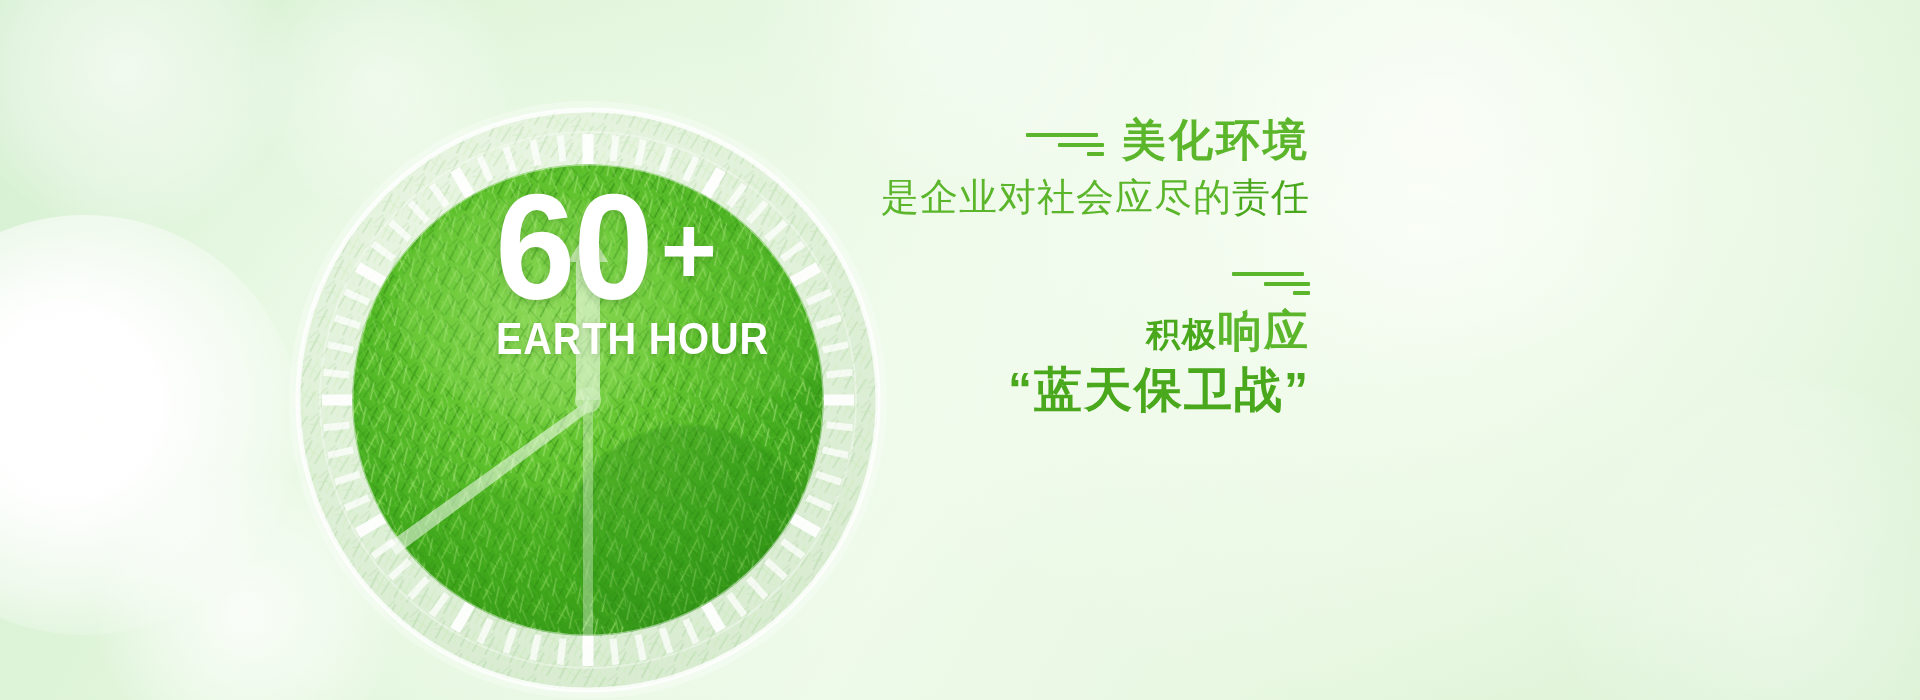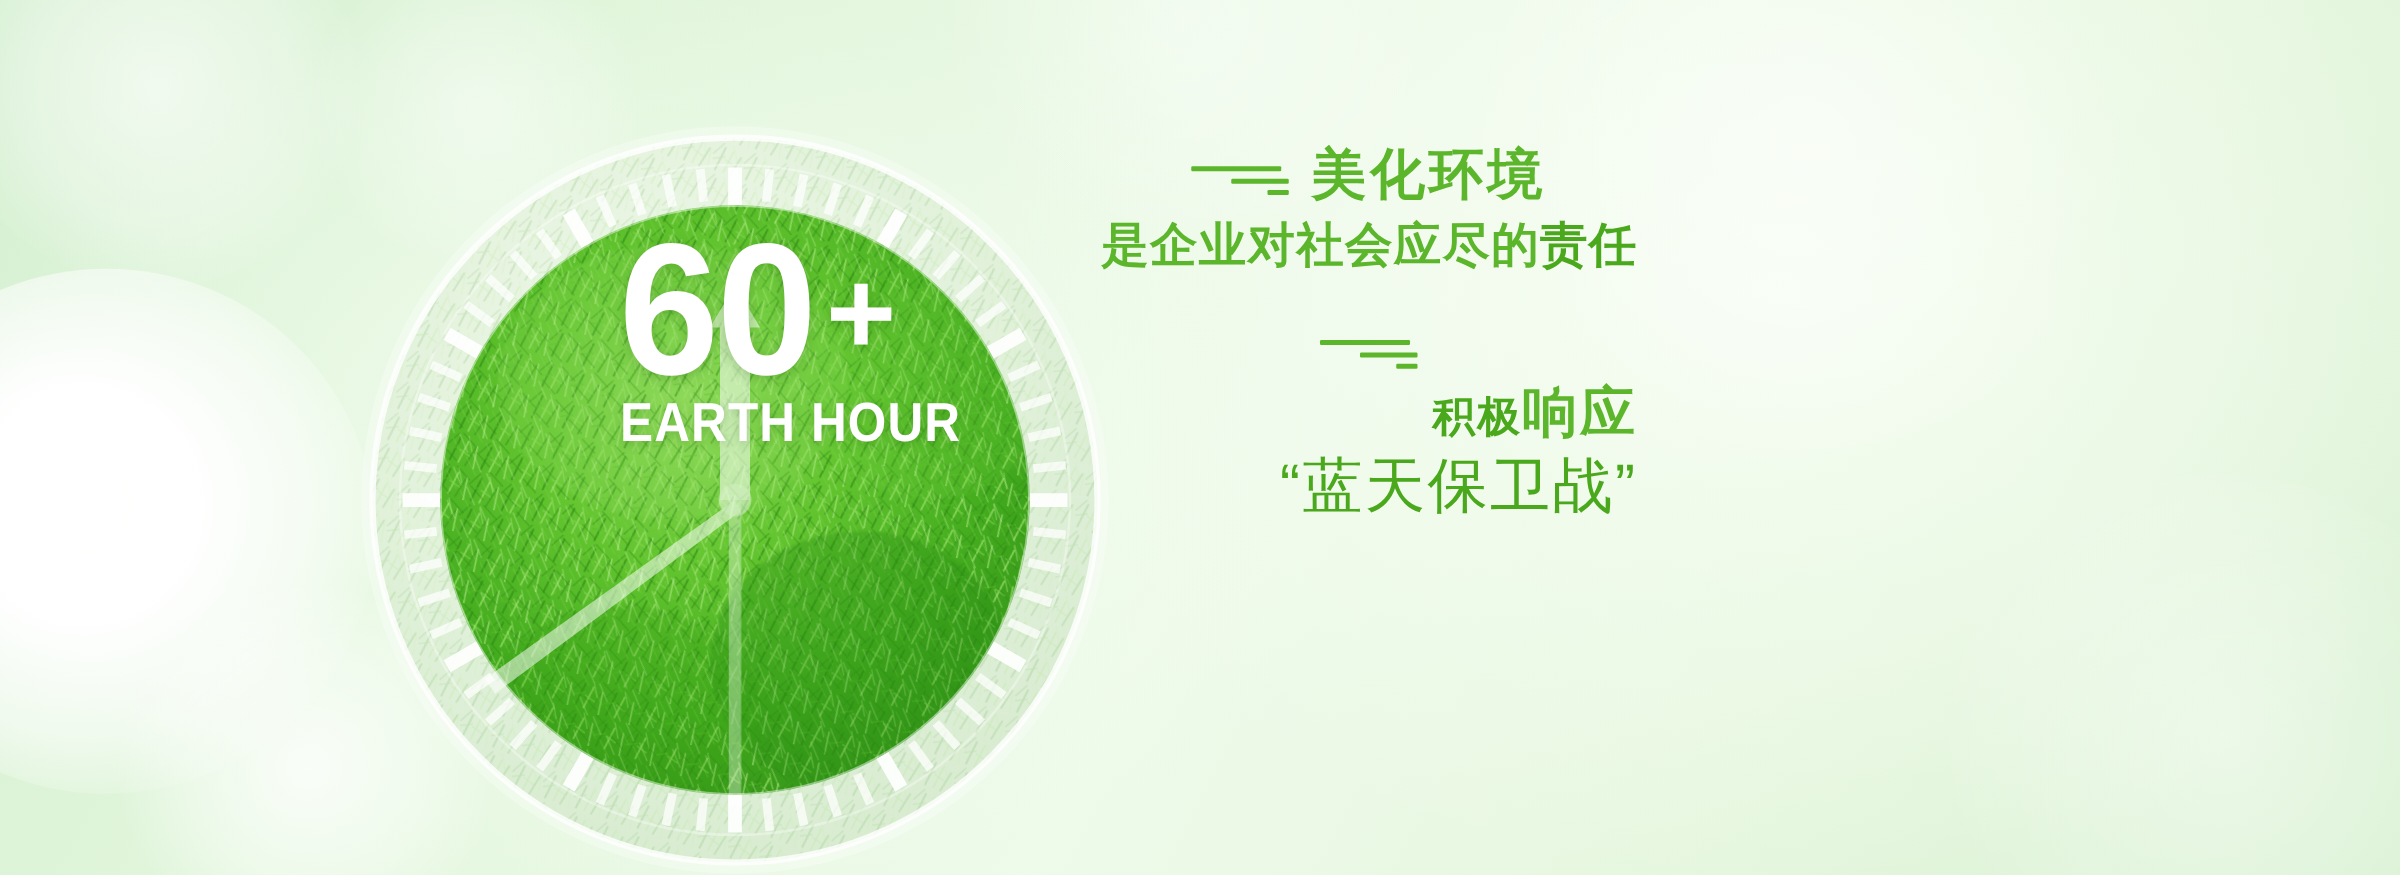--- a/index.html
+++ b/index.html
@@ -63,45 +63,45 @@
     text-shadow:0 2px 8px rgba(40,90,20,.25);
     white-space:nowrap; pointer-events:none;
   }
 
   
   #copy { position:absolute; left:880px; top:118px; width:430px; }
 
   .blk { text-align:right; }
   .blk + .blk { margin-top:44px; }
 
-  .row-head { display:flex; align-items:center; justify-content:center; gap:18px; }
+  .row-head { display:flex; align-items:center; justify-content:flex-end; gap:18px; }
 
   .deco { position:relative; width:78px; height:30px; flex:0 0 auto; }
   .deco i { position:absolute; display:block; background:#5cb62b; border-radius:1px; }
   .deco i:nth-child(1) { right:6px;  top:8px;  width:72px; height:4px; }
   .deco i:nth-child(2) { right:0;    top:18px; width:46px; height:4px; }
   .deco i:nth-child(3) { right:0;    top:27px; width:17px; height:4px; }
 
   .h1 {
     font-size:44px; font-weight:bold; color:#5cb62b;
     letter-spacing:3px; line-height:1; white-space:nowrap;
   }
   .h2 {
-    font-size:38px; font-weight:bold; color:#5cb62b;
+    font-size:38px; font-weight:normal; color:#5cb62b;
     letter-spacing:1px; line-height:1.15; margin-top:14px; white-space:nowrap;
   }
   .h2 .em { color:#4aa81c; }
 
   .h3 {
     font-size:44px; font-weight:bold; color:#5cb62b;
     letter-spacing:2px; line-height:1.12; margin-top:12px; white-space:nowrap;
   }
   .h3 .strong { font-size:34px; color:#4aa81c; }
   .h4 {
-    font-size:48px; font-weight:normal; color:#4aa81c;
+    font-size:48px; font-weight:bold; color:#4aa81c;
     letter-spacing:2px; line-height:1.12; margin-top:8px; white-space:nowrap;
   }
 </style>
 </head>
 <body>
 
 <div id="banner">
 
   <span class="bokeh b1"></span>
   <span class="bokeh b2"></span>

